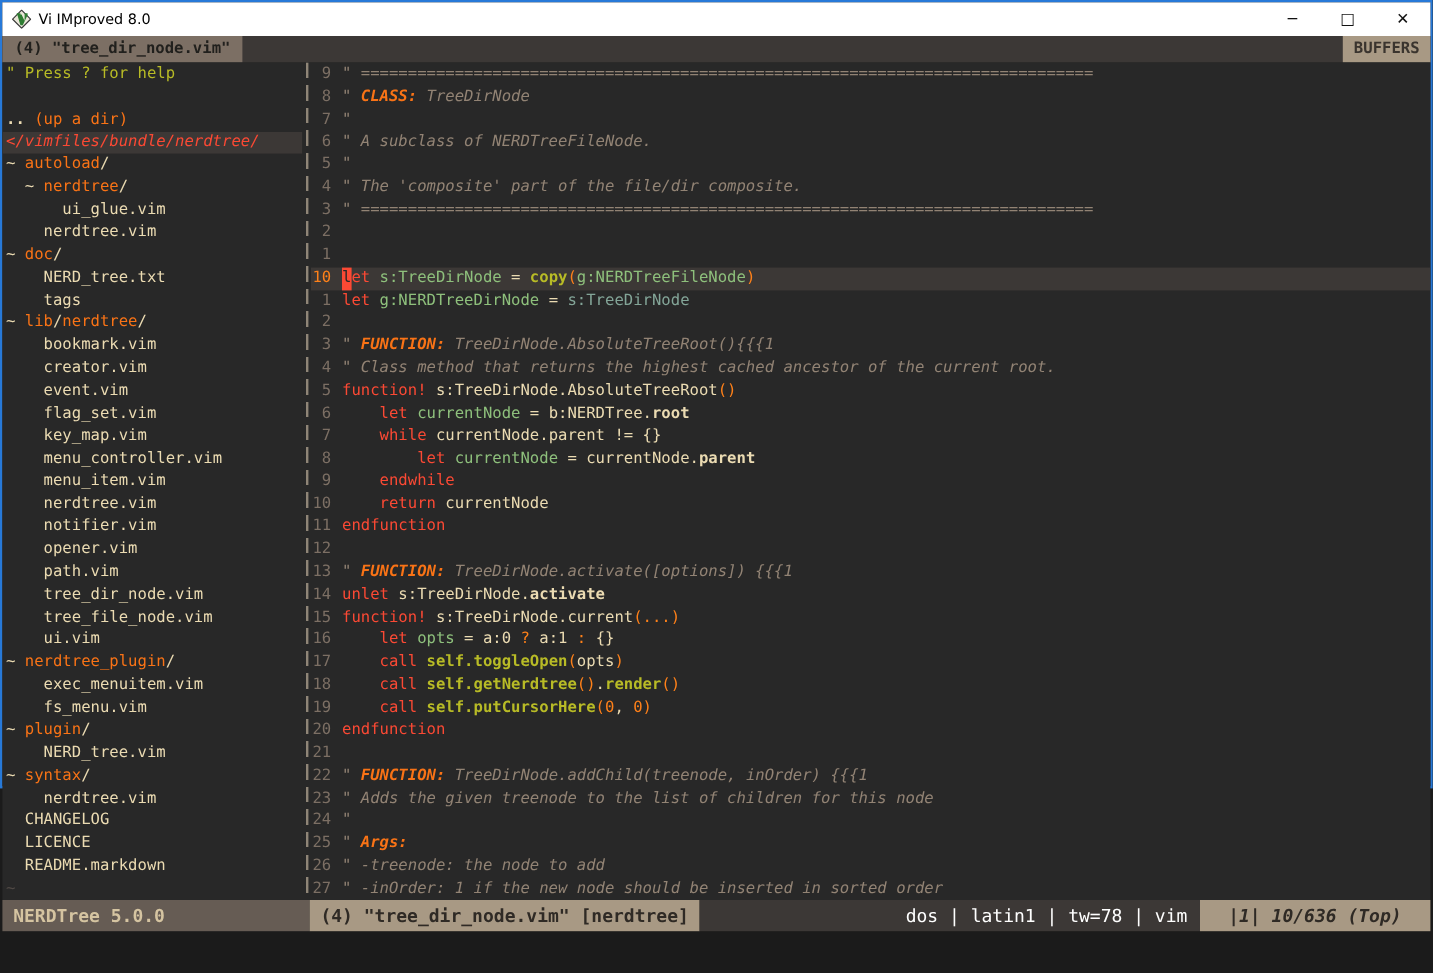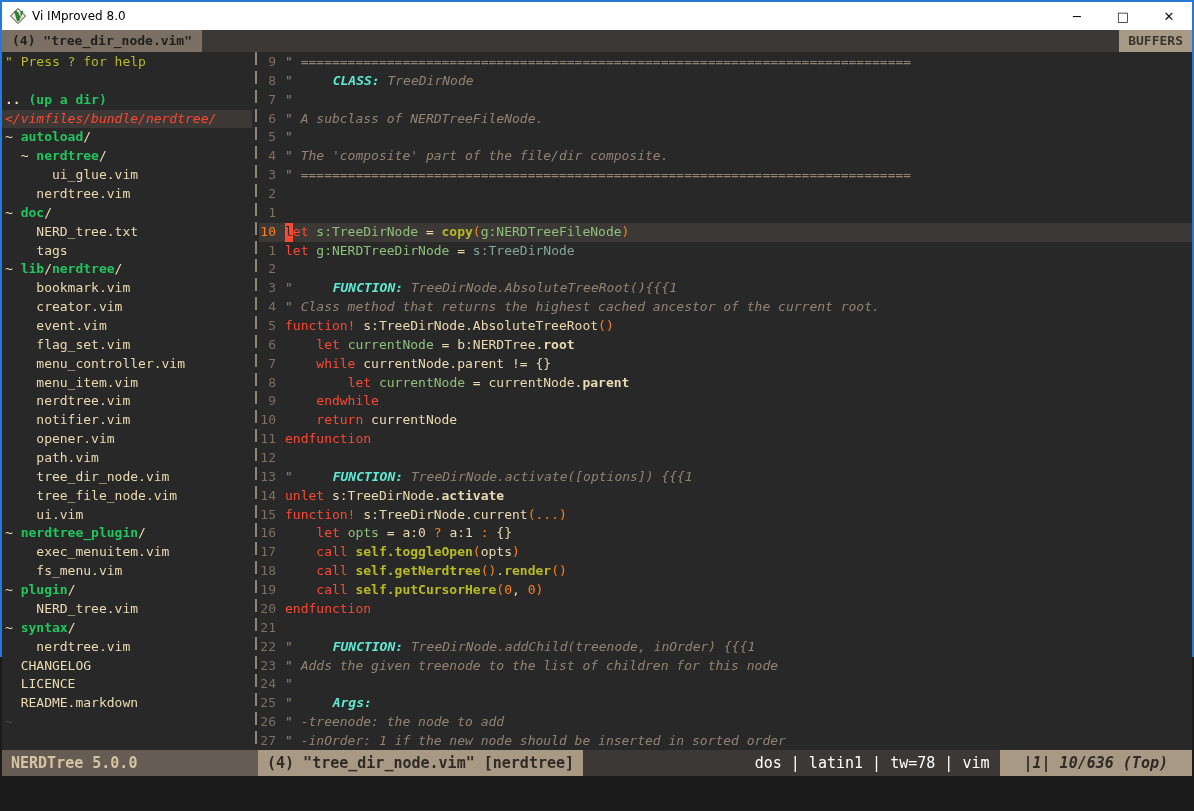--- a/index.html
+++ b/index.html
@@ -22,35 +22,35 @@
     white-space:pre; flex:none;}
   .tab-active{ background:#7c6f64; color:#21201d; font-weight:bold; padding:0 10px; }
   .tabfill{ flex:1; }
   .tab-buffers{ background:#a89984; color:#3a342e; font-weight:bold; padding:0 9px; }
   
   .main{ flex:none; height:698px; display:flex; overflow:hidden; background:#282828; }
   .nerdtree{ width:250px; flex:none; overflow:hidden; font-size:13px; padding-top:1px;}
   .trow{ height:18.86px; line-height:18.86px; padding-left:3px; white-space:pre; }
   .trow.hl{ background:#3c3836;font-style:italic; }
   .tc-help{ color:#b8bb26; }
-  .tc-dir{ color:#22c55e; font-weight:bold; }
+  .tc-dir{ color:#f97316; font-weight:normal; }
   .tc-fg{ color:#ebdbb2; }
   .tc-b{ color:#ebdbb2; font-weight:bold; }
   .tc-red{ color:#fb4934; }
   .tc-eob{ color:#504945; }
   .vsep{ width:7px; flex:none;
     background-image:repeating-linear-gradient(180deg,#8f8577 0 13px, rgba(0,0,0,0) 13px 18.86px);
     background-size:2px 100%; background-repeat:no-repeat; background-position:center top; }
   .code{ flex:1; overflow:hidden; font-size:13px; padding-top:1px;}
   .crow{ height:18.86px; line-height:18.86px; display:flex; white-space:pre; }
   .crow.cur{ background:#3c3836; }
   .lnum{ width:26px; flex:none; text-align:right; padding-right:9px; color:#7c6f64; }
   .crow.cur .lnum{ color:#fe8019; }
   .cs-cm{ color:#928374; font-style:italic; }
-  .cs-cmb{ color:#5eead4; font-style:italic; font-weight:bold;margin-left:32px; }
+  .cs-cmb{ color:#f97316; font-style:italic; font-weight:bold; }
   .cs-kw{ color:#fb4934; }
   .cs-id{ color:#8ec07c; }
   .cs-blue{ color:#83a598; }
   .cs-fn{ color:#b8bb26; font-weight:bold; }
   .cs-or{ color:#fe8019; }
   .cs-fg{ color:#ebdbb2; }
   .cs-b{ color:#ebdbb2; font-weight:bold; }
   .cs-cursor{ background:#fb4934; color:#282828; }
   
   .statusline{ height:26px; display:flex; font-size:15px; line-height:26px; white-space:pre; flex:none;}
@@ -96,20 +96,21 @@
           <div class="trow"><span>      </span><span class="tc-fg">ui_glue.vim</span></div>
           <div class="trow"><span>    </span><span class="tc-fg">nerdtree.vim</span></div>
           <div class="trow"><span></span><span class="tc-fg">~ </span><span class="tc-dir">doc</span><span class="tc-fg">/</span></div>
           <div class="trow"><span>    </span><span class="tc-fg">NERD_tree.txt</span></div>
           <div class="trow"><span>    </span><span class="tc-fg">tags</span></div>
           <div class="trow"><span></span><span class="tc-fg">~ </span><span class="tc-dir">lib</span><span class="tc-fg">/</span><span class="tc-dir">nerdtree</span><span class="tc-fg">/</span></div>
           <div class="trow"><span>    </span><span class="tc-fg">bookmark.vim</span></div>
           <div class="trow"><span>    </span><span class="tc-fg">creator.vim</span></div>
           <div class="trow"><span>    </span><span class="tc-fg">event.vim</span></div>
           <div class="trow"><span>    </span><span class="tc-fg">flag_set.vim</span></div>
+          <div class="trow"><span>    </span><span class="tc-fg">key_map.vim</span></div>
           <div class="trow"><span>    </span><span class="tc-fg">menu_controller.vim</span></div>
           <div class="trow"><span>    </span><span class="tc-fg">menu_item.vim</span></div>
           <div class="trow"><span>    </span><span class="tc-fg">nerdtree.vim</span></div>
           <div class="trow"><span>    </span><span class="tc-fg">notifier.vim</span></div>
           <div class="trow"><span>    </span><span class="tc-fg">opener.vim</span></div>
           <div class="trow"><span>    </span><span class="tc-fg">path.vim</span></div>
           <div class="trow"><span>    </span><span class="tc-fg">tree_dir_node.vim</span></div>
           <div class="trow"><span>    </span><span class="tc-fg">tree_file_node.vim</span></div>
           <div class="trow"><span>    </span><span class="tc-fg">ui.vim</span></div>
           <div class="trow"><span></span><span class="tc-fg">~ </span><span class="tc-dir">nerdtree_plugin</span><span class="tc-fg">/</span></div>

